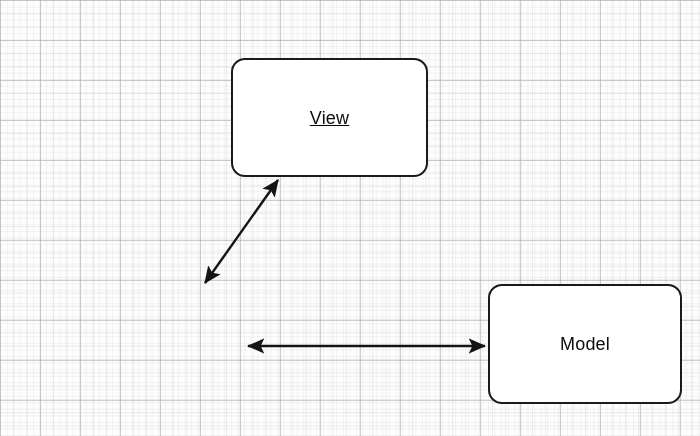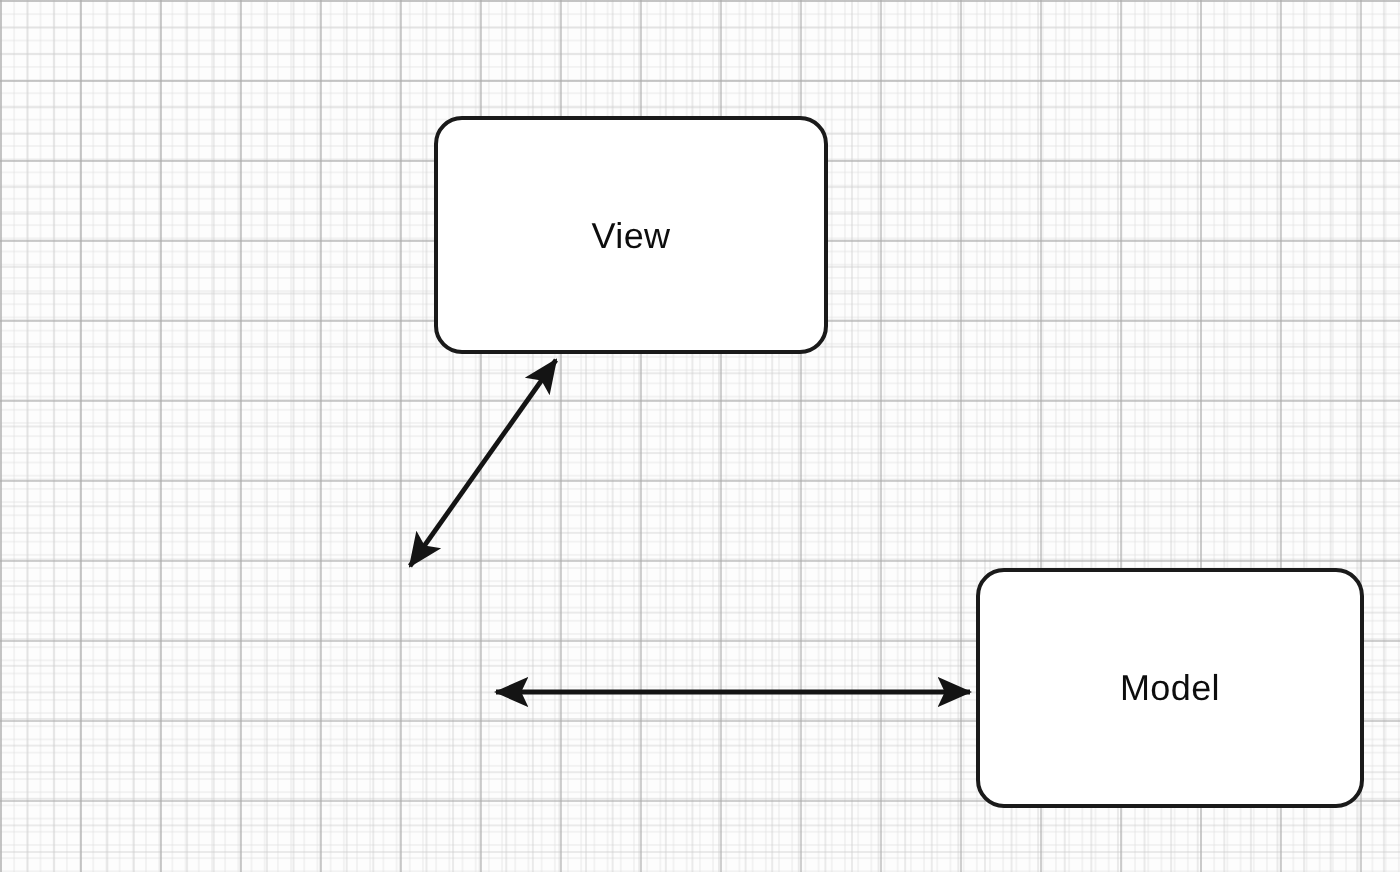--- a/index.html
+++ b/index.html
@@ -52,21 +52,21 @@
   }
   .node-label {
     font-family: "Liberation Sans", sans-serif;
     font-size: 18px;
     font-weight: 400;
     color: #0d0d0d;
     letter-spacing: 0.2px;
     line-height: 1;
     user-select: none;
   }
-  #node-view     { left: 217px; top: 58px;  width: 197px; height: 119px; }
+  #node-view     { left: 231px; top: 58px;  width: 197px; height: 119px; text-decoration: underline; }
   #node-presenter{ left: 51px;  top: 284px; width: 193px; height: 121px; }
   #node-model    { left: 488px; top: 284px; width: 194px; height: 120px; }
 </style>
 </head>
 <body>
 
 <div id="canvas">
 
   <svg id="edges" viewBox="0 0 700 436" xmlns="http://www.w3.org/2000/svg">
     <defs>

